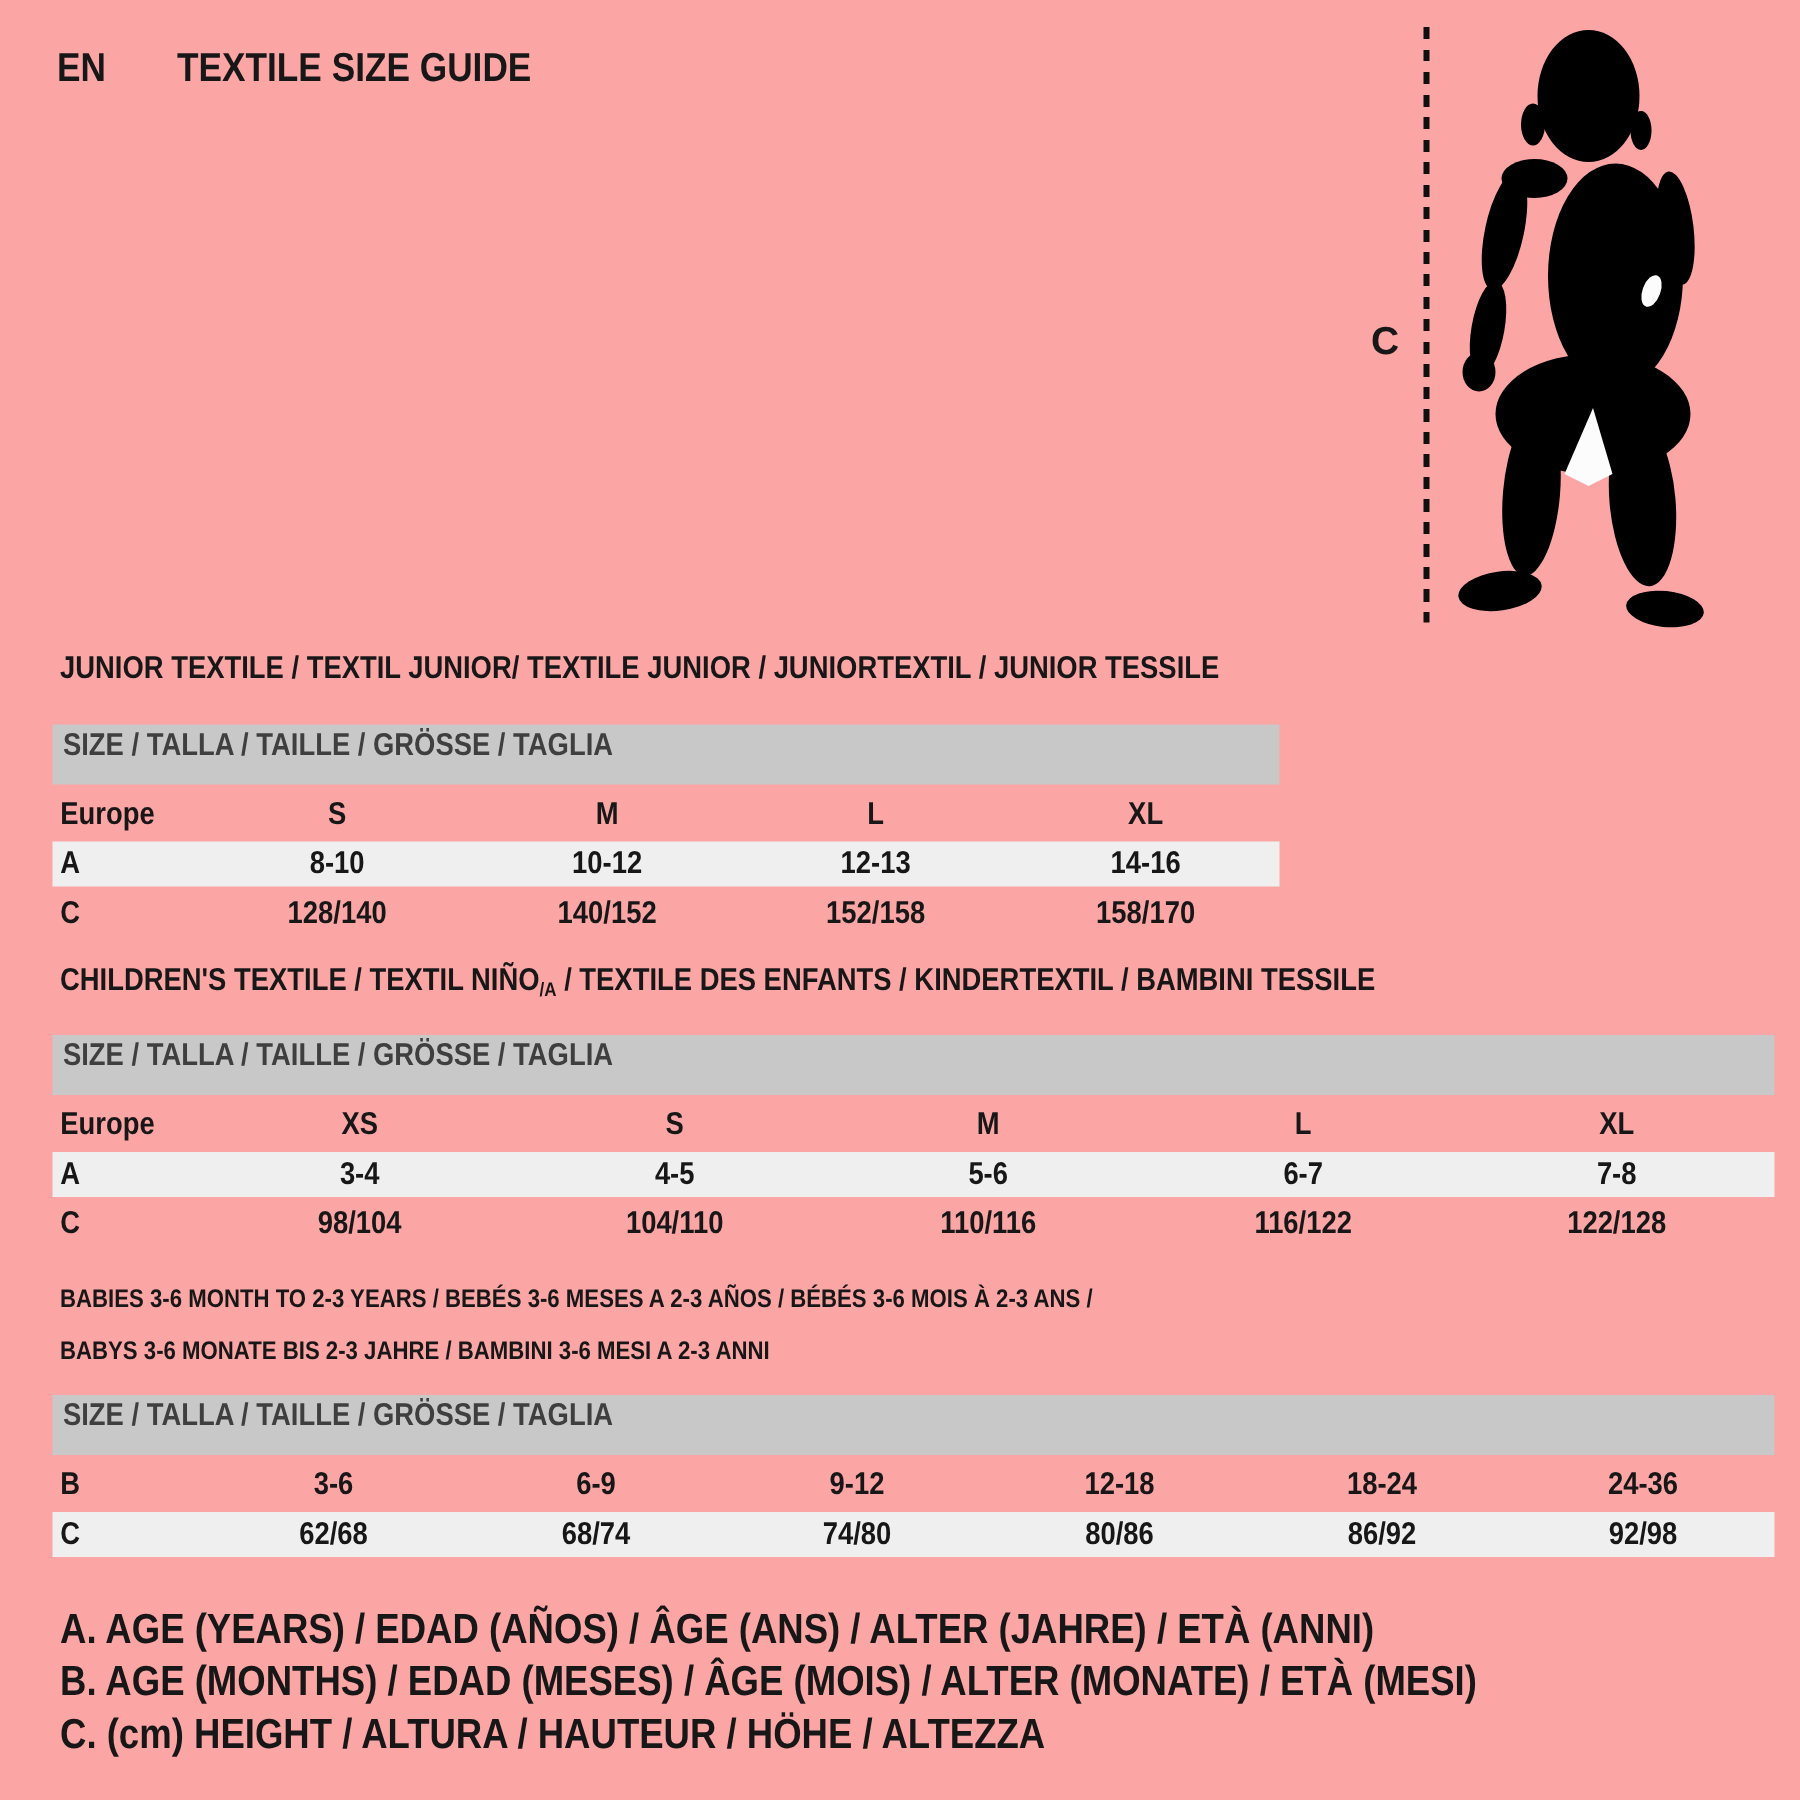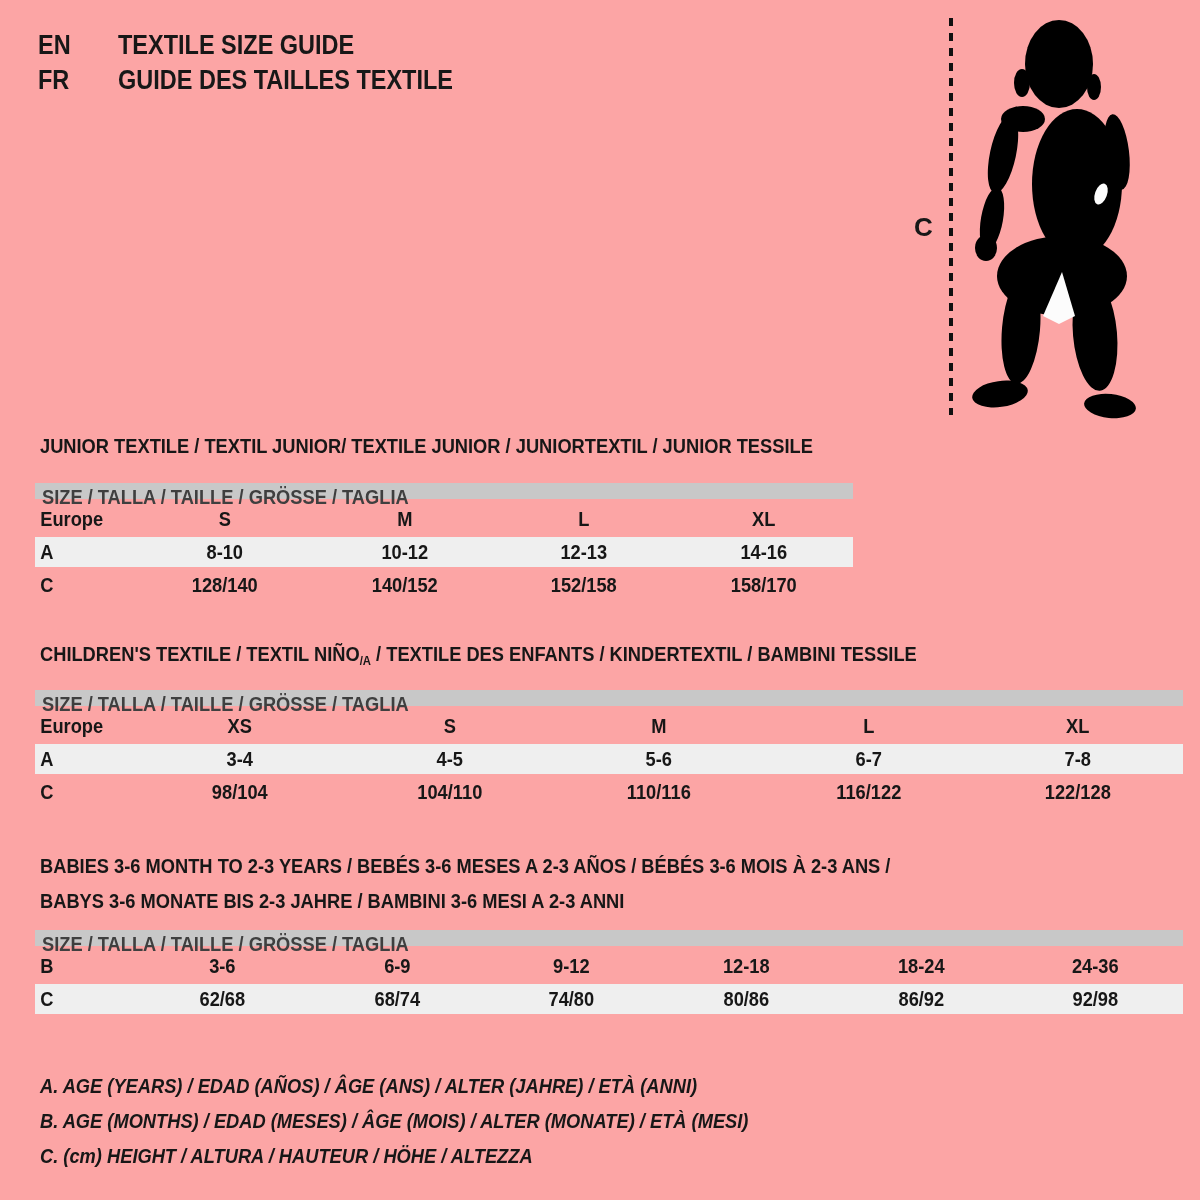--- a/index.html
+++ b/index.html
@@ -21,52 +21,48 @@
   .dash-line{
     position:absolute;left:949px;top:18px;width:4px;height:397px;
     background:repeating-linear-gradient(to bottom,#101010 0 8px,transparent 8px 15px);
   }
   .measure-label{position:absolute;left:914px;top:212px;font-size:26px;}
 
   
   .sec-title{position:absolute;left:40px;font-size:21px;white-space:nowrap;
     transform:scaleX(0.87);transform-origin:0 50%;}
   .sec-title .sub{font-size:13px;vertical-align:-4px;}
-  .babies-title{position:absolute;left:40px;top:848px;font-size:21px;line-height:35px;}
+  .babies-title{position:absolute;left:40px;top:848px;font-size:17px;line-height:35px;}
   .babies-title div{white-space:nowrap;transform:scaleX(0.87);transform-origin:0 50%;}
 
   
   .stable{position:absolute;left:35px;font-size:21px;}
-  .size-bar{height:16px;line-height:28px;background:#c8c8c8;color:#3f3f3f;}
+  .size-bar{height:40px;line-height:28px;background:#c8c8c8;color:#3f3f3f;}
   .size-bar span{display:inline-block;padding-left:8px;white-space:nowrap;
     transform:scaleX(0.87);transform-origin:0 50%;}
   .trow{display:flex;height:30px;line-height:30px;margin-top:3px;}
   .trow.first{margin-top:5px;align-items:center;}
   .trow.shaded{background:#efefef;}
   .tlabel{width:100px;padding-left:6px;box-sizing:border-box;
     transform:scaleX(0.87);transform-origin:0 50%;}
   .tcell{flex:1;text-align:center;transform:scaleX(0.87);transform-origin:50% 50%;}
 
   
-  .legend{position:absolute;left:40px;top:1068px;font-size:21px;line-height:35px;font-style:italic;}
+  .legend{position:absolute;left:40px;top:1068px;font-size:28px;line-height:35px;}
   .legend div{white-space:nowrap;transform:scaleX(0.87);transform-origin:0 50%;}
 </style>
 </head>
 <body>
 
 <div class="canvas">
 
   <div class="lang-block">
     <div class="lang-row">
       <span class="lang-code">EN</span>
       <span class="lang-label">TEXTILE SIZE GUIDE</span>
-    </div>
-    <div class="lang-row">
-      <span class="lang-code">FR</span>
-      <span class="lang-label">GUIDE DES TAILLES TEXTILE</span>
     </div>
   </div>
 
   <div class="dash-line"></div>
   <div class="measure-label">C</div>
 
   <svg class="toddler" width="175" height="406" viewBox="0 0 175 406">
     <g fill="#000000">
       <ellipse cx="94" cy="50" rx="34" ry="44"></ellipse>
       <ellipse cx="57" cy="69" rx="8" ry="14"></ellipse>

